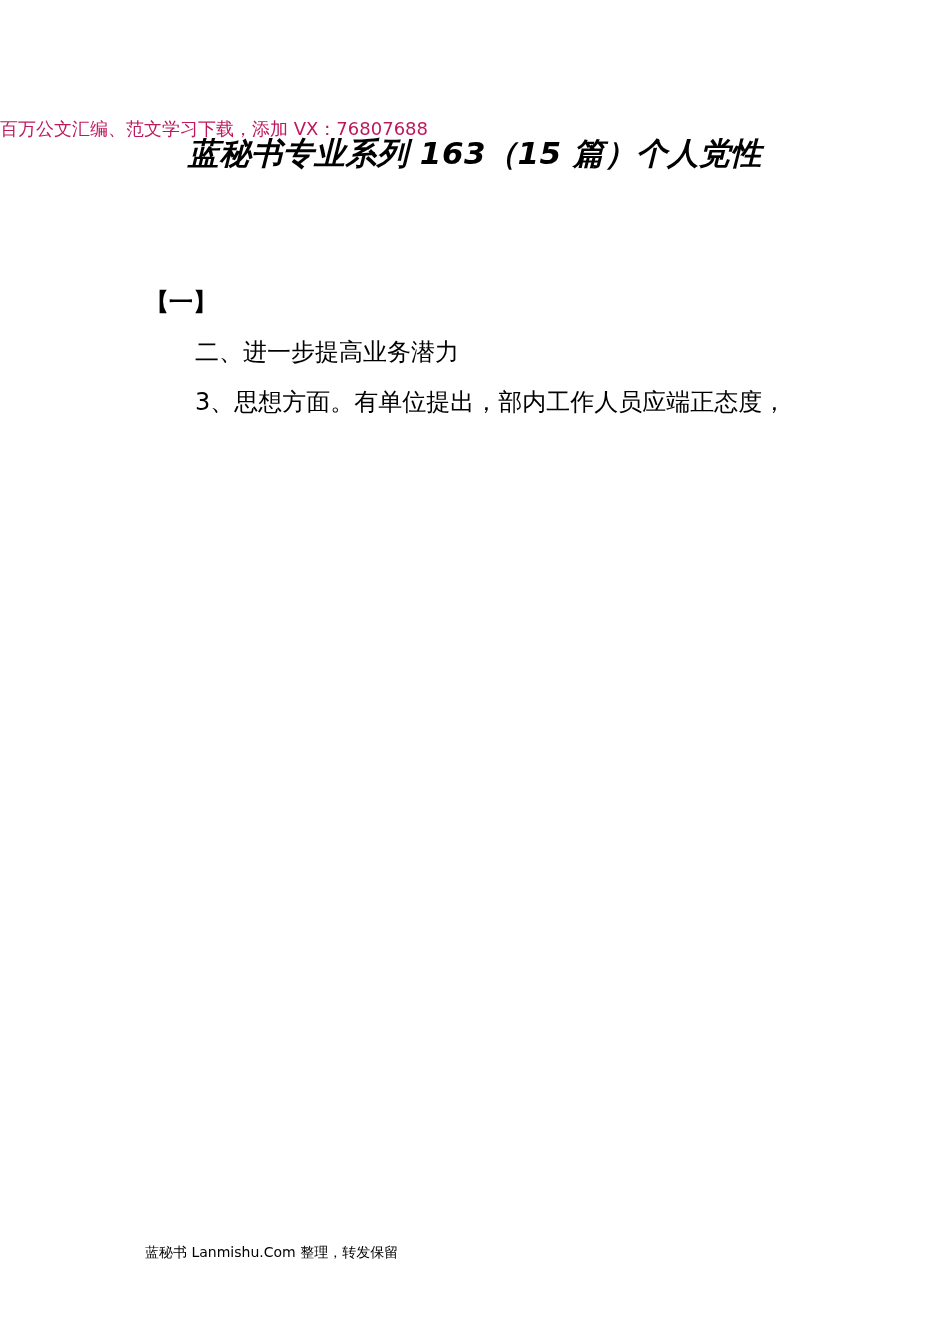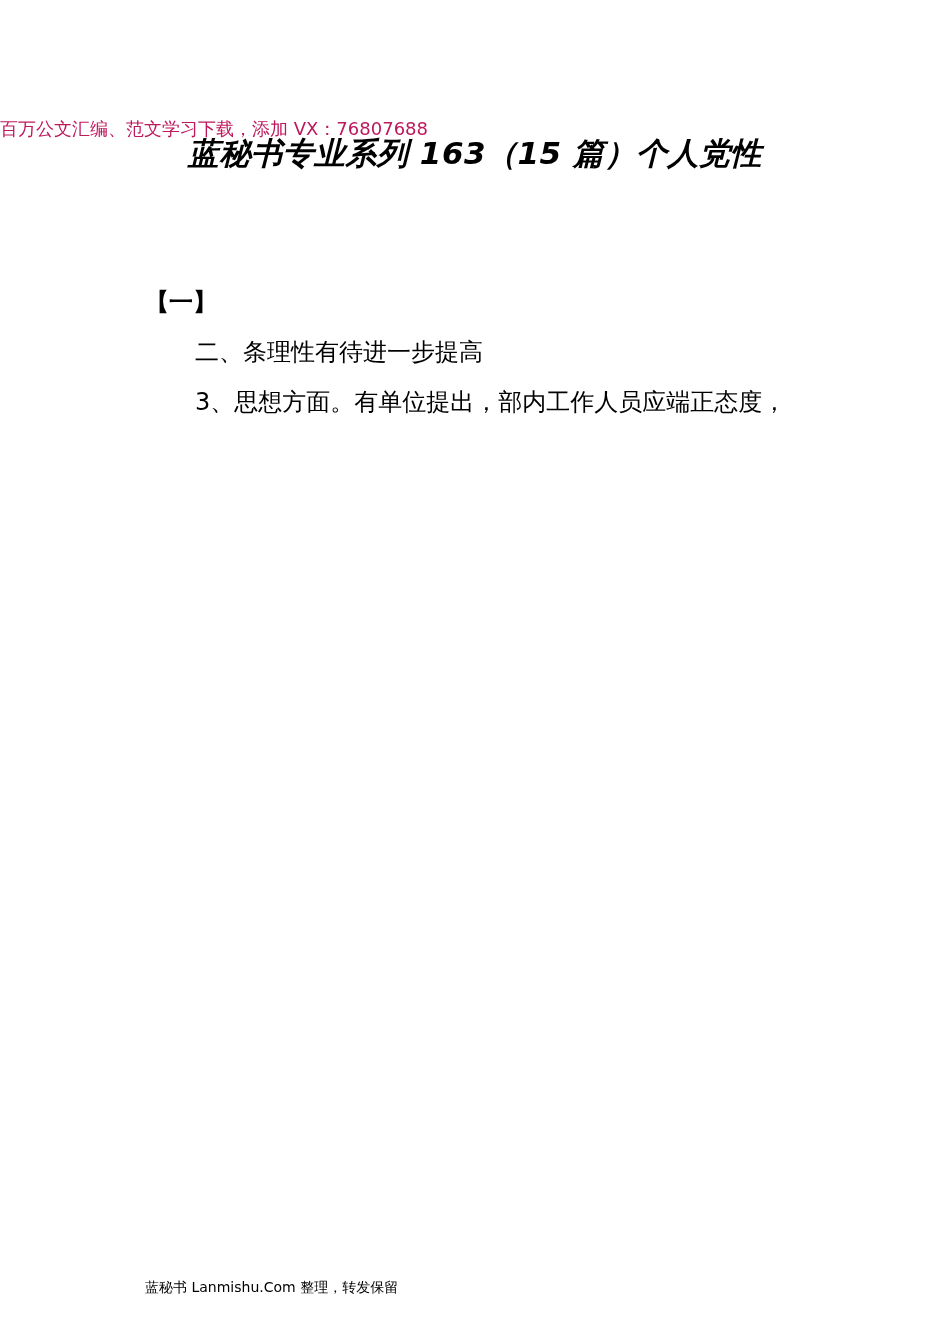--- a/index.html
+++ b/index.html
@@ -60,31 +60,30 @@
       padding-left: 44px;
       font-weight: bold;
     }
     .footer-note {
       position: absolute;
       top: 1242px;
       left: 145px;
       font-size: 14px;
       line-height: 20px;
       color: #000000;
-      margin-top: 35px;
     }
   </style>
 </head>
 <body>
 
 <div class="header-note">百万公文汇编、范文学习下载，添加 VX：76807688</div>
 
 <div class="doc-title">
   <div>蓝秘书专业系列 163（15 篇）个人党性</div>
 </div>
 
 <div class="body-text">
   <p class="section-mark">【一】</p>
-  <p class="indent">二、条理性有待进一步提高</p>
+  <p class="indent">二、进一步提高业务潜力</p>
   <p class="indent">3、思想方面。有单位提出，部内工作人员应端正态度，</p>
 </div>
 
 <div class="footer-note">蓝秘书 Lanmishu.Com 整理，转发保留</div>
 
 </body></html>

